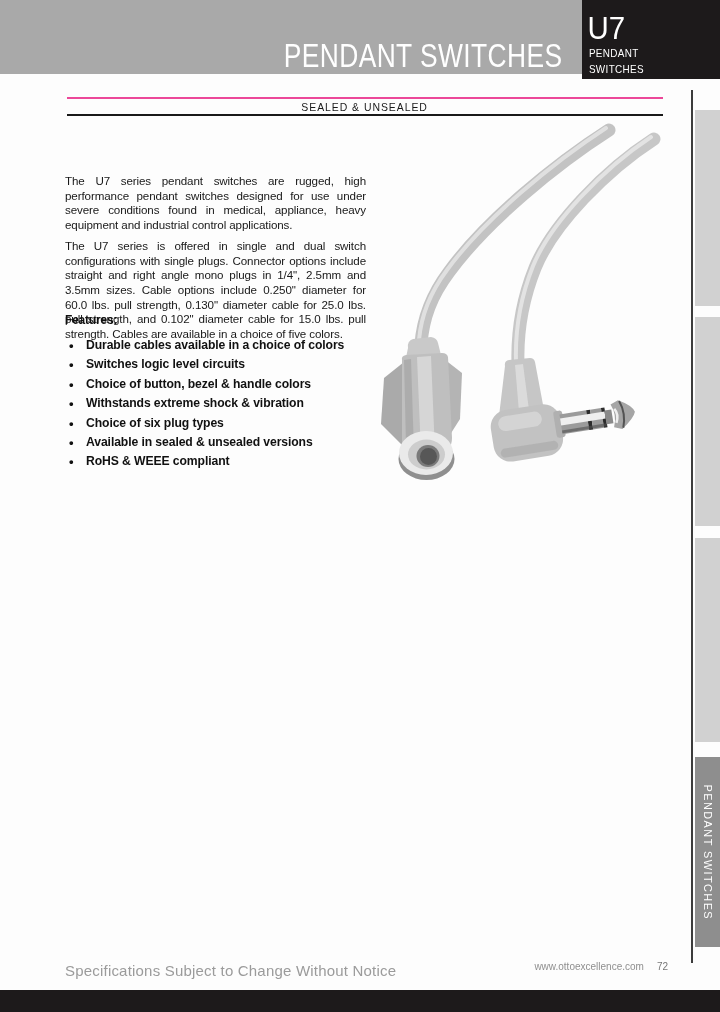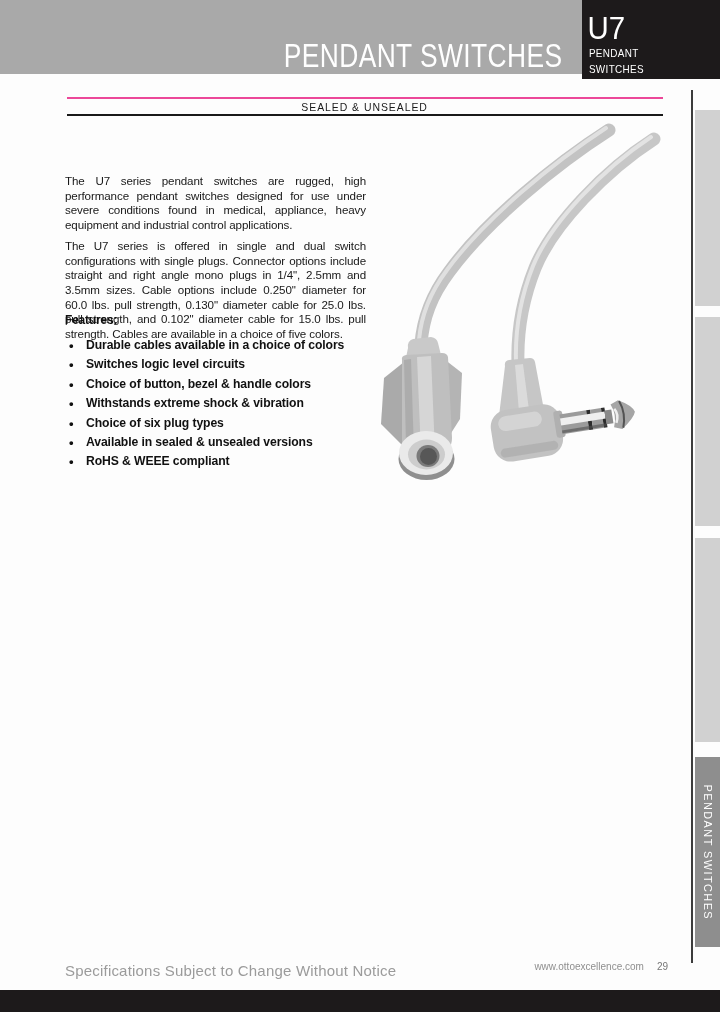--- a/index.html
+++ b/index.html
@@ -162,17 +162,17 @@
   <div class="side-block sb1"></div>
   <div class="side-block sb2"></div>
   <div class="side-block sb3"></div>
   <div class="side-tab">
     <span>PENDANT SWITCHES</span>
   </div>
 
   <div class="footer-left">Specifications Subject to Change Without Notice</div>
   <div class="footer-right">
     <span>www.ottoexcellence.com</span>
-    <span class="pageno">29</span>
+    <span class="pageno">72</span>
   </div>
   <div class="bottom-bar"></div>
 
 </div>
 
 </body></html>

